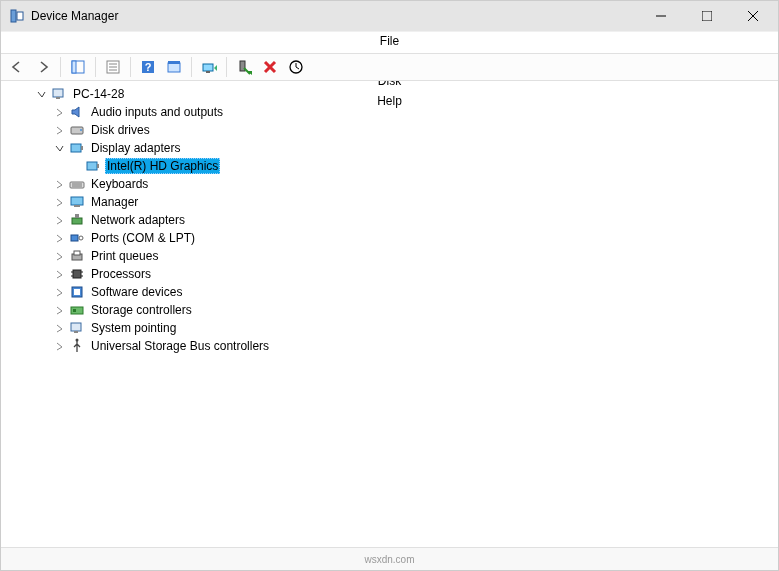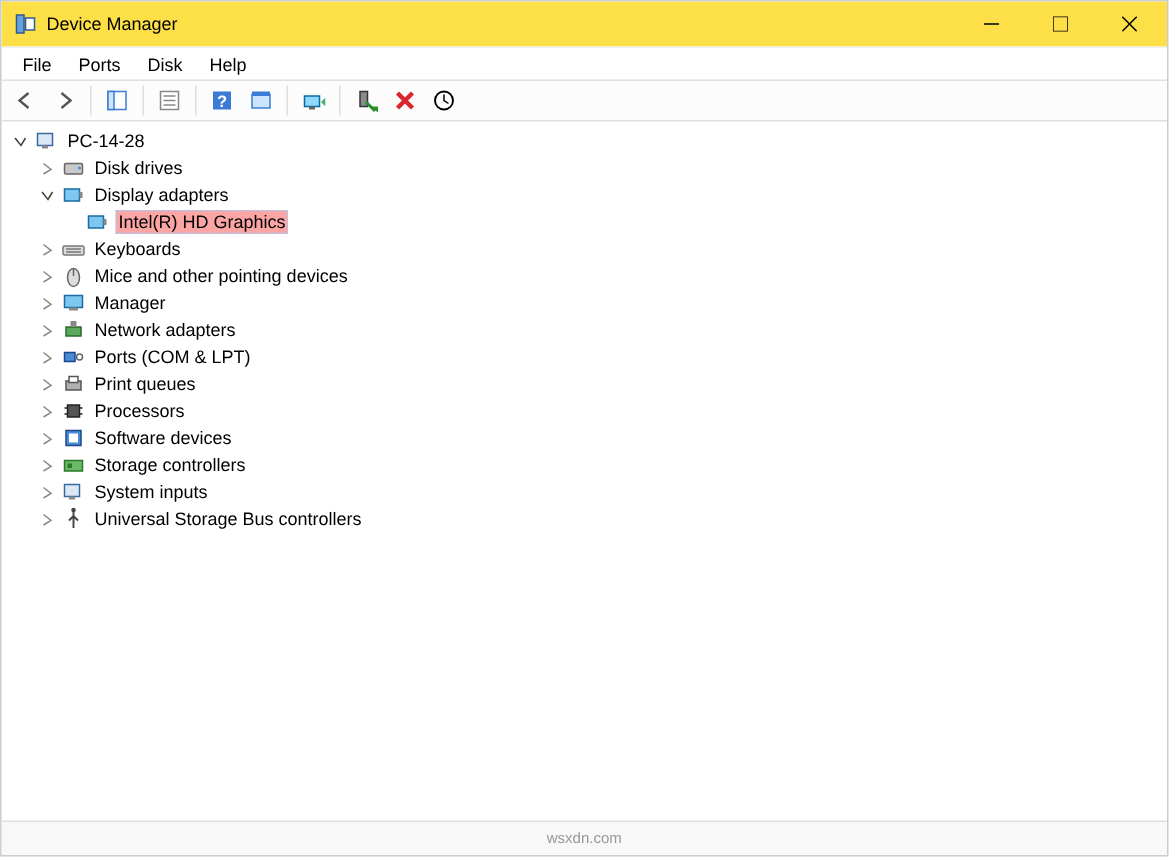--- a/index.html
+++ b/index.html
@@ -1,34 +1,34 @@
 <!DOCTYPE html>
 <html><head>
   <meta charset="utf-8">
   <style>
     * { margin: 0; padding: 0; box-sizing: border-box; font-family: "Segoe UI", Tahoma, sans-serif; }
     body { width: 779px; height: 571px; background: #fff; border: 1px solid #ccc; display: flex; flex-direction: column; font-size: 12px; }
-    .titlebar { height: 30px; display: flex; align-items: center; padding: 0 2px; background: #fde047; }
+    .titlebar { height: 30px; display: flex; align-items: center; padding: 0 2px; background: #e5e5e5; }
     .titlebar .app-icon { width: 16px; height: 16px; margin: 0 6px; display: flex; align-items: center; justify-content: center; }
     .titlebar .title { flex: 1; font-size: 12px; color: #000; }
     .winbtns { display: flex; }
     .winbtn { width: 46px; height: 30px; display: flex; align-items: center; justify-content: center; }
-    .menubar { height: 22px; display: flex; align-items: center; padding: 0 6px; gap: 2px; border-top: 1px solid #f0f0f0; }
+    .menubar { height: 22px; display: flex; align-items: center; padding: 0 6px; gap: 2px; border-top: 1px solid #f0f0f0; flex-direction: column; }
     .menuitem { padding: 2px 8px; font-size: 12px; }
     .toolbar { height: 28px; display: flex; align-items: center; padding: 0 4px; gap: 2px; border-top: 1px solid #e0e0e0; border-bottom: 1px solid #e0e0e0; background: #fcfcfc; }
     .tbtn { width: 24px; height: 24px; display: flex; align-items: center; justify-content: center; border: 1px solid transparent; }
     .tsep { width: 1px; height: 20px; background: #ddd; margin: 0 3px; }
     .content { flex: 1; overflow: auto; padding: 4px 0; border-bottom: 1px solid #e0e0e0; }
     .tree { list-style: none; }
-    .node { display: flex; align-items: center; height: 18px; white-space: nowrap; }
+    .node { display: flex; align-items: center; height: 18px; white-space: nowrap; padding-left: 28px; }
     .node .indent { display: inline-block; }
     .expander { width: 12px; height: 12px; display: inline-flex; align-items: center; justify-content: center; margin-right: 2px; color: #555; }
     .node-icon { width: 16px; height: 16px; margin: 0 4px 0 2px; display: inline-flex; align-items: center; justify-content: center; }
     .label { font-size: 12px; padding: 0 2px; }
-    .label.selected { background: #fca5a5; border: 1px dotted #99d1ff; padding: 0 1px; }
+    .label.selected { background: #0ea5e9; border: 1px dotted #99d1ff; padding: 0 1px; }
     .statusbar { height: 22px; display: flex; align-items: center; justify-content: center; padding: 0 8px; background: #f8f8f8; font-size: 10px; color: #999; }
     svg { display: block; }
   </style>
 </head>
 <body>
 
 <div class="titlebar">
   <span class="app-icon">
     <svg width="16" height="16">
         <rect x="2" y="2" width="5" height="12" fill="#6a9ed8" stroke="#2b5a97"></rect>
@@ -144,20 +144,34 @@
         </span>
       <span class="node-icon">
           <svg width="16" height="16">
             <rect x="2" y="3" width="10" height="8" fill="#dce8f5" stroke="#3a6aa0"></rect>
             <rect x="5" y="11" width="4" height="2" fill="#888"></rect>
           </svg>
         </span>
       <span class="label">PC-14-28</span>
     </li>
 
+    <li class="node">
+      <span class="indent" style="width:24px"></span>
+      <span class="expander">
+          <svg width="9" height="9">
+            <path d="M2 1 L7 5 L2 8" fill="none" stroke="#888"></path>
+          </svg>
+        </span>
+      <span class="node-icon">
+          <svg width="16" height="16">
+            <path d="M3 6 L6 6 L10 3 L10 13 L6 10 L3 10 Z" fill="#5a8bd6" stroke="#2a5a9e"></path>
+          </svg>
+        </span>
+      <span class="label">Audio inputs and outputs</span>
+    </li>
 
 
     <li class="node">
       <span class="indent" style="width:24px"></span>
       <span class="expander">
           <svg width="9" height="9">
             <path d="M2 1 L7 5 L2 8" fill="none" stroke="#888"></path>
           </svg>
         </span>
       <span class="node-icon">
@@ -208,35 +222,20 @@
       <span class="node-icon">
           <svg width="16" height="16">
             <rect x="1" y="6" width="14" height="6" rx="1" fill="#ddd" stroke="#777"></rect>
             <line x1="3" y1="8" x2="13" y2="8" stroke="#777"></line>
             <line x1="3" y1="10" x2="13" y2="10" stroke="#777"></line>
           </svg>
         </span>
       <span class="label">Keyboards</span>
     </li>
 
-    <li class="node">
-      <span class="indent" style="width:24px"></span>
-      <span class="expander">
-          <svg width="9" height="9">
-            <path d="M2 1 L7 5 L2 8" fill="none" stroke="#888"></path>
-          </svg>
-        </span>
-      <span class="node-icon">
-          <svg width="16" height="16">
-            <ellipse cx="8" cy="9" rx="4" ry="6" fill="#ddd" stroke="#666"></ellipse>
-            <line x1="8" y1="3" x2="8" y2="8" stroke="#666"></line>
-          </svg>
-        </span>
-      <span class="label">Mice and other pointing devices</span>
-    </li>
 
     <li class="node">
       <span class="indent" style="width:24px"></span>
       <span class="expander">
           <svg width="9" height="9">
             <path d="M2 1 L7 5 L2 8" fill="none" stroke="#888"></path>
           </svg>
         </span>
       <span class="node-icon">
           <svg width="16" height="16">
@@ -353,21 +352,21 @@
           <svg width="9" height="9">
             <path d="M2 1 L7 5 L2 8" fill="none" stroke="#888"></path>
           </svg>
         </span>
       <span class="node-icon">
           <svg width="16" height="16">
             <rect x="2" y="3" width="10" height="8" fill="#dce8f5" stroke="#3a6aa0"></rect>
             <rect x="5" y="11" width="4" height="2" fill="#888"></rect>
           </svg>
         </span>
-      <span class="label">System inputs</span>
+      <span class="label">System pointing</span>
     </li>
 
     <li class="node">
       <span class="indent" style="width:24px"></span>
       <span class="expander">
           <svg width="9" height="9">
             <path d="M2 1 L7 5 L2 8" fill="none" stroke="#888"></path>
           </svg>
         </span>
       <span class="node-icon">

